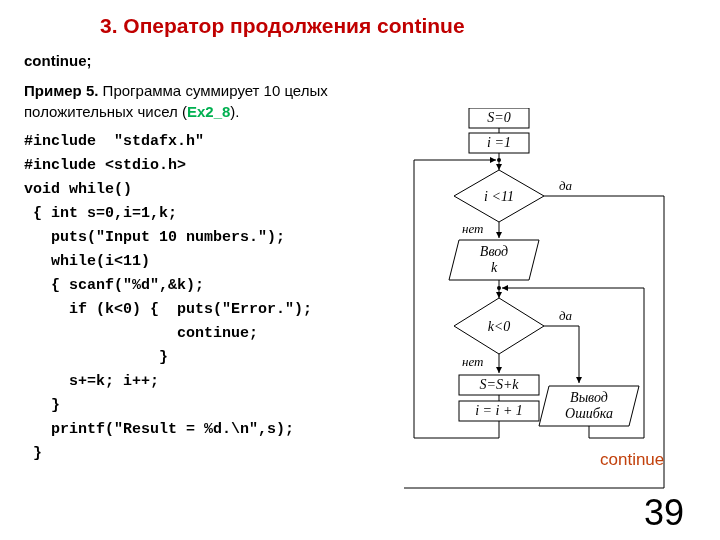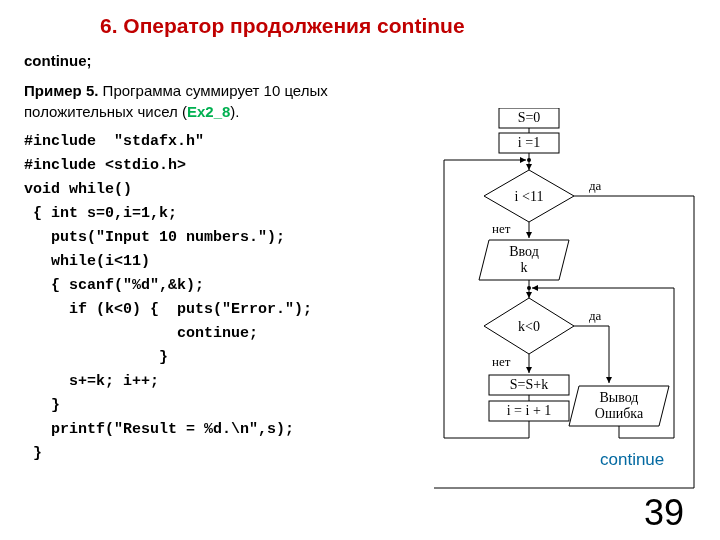--- a/index.html
+++ b/index.html
@@ -43,45 +43,46 @@
     left: 24px;
     font-family: "Courier New", monospace;
     font-size: 15px;
     font-weight: bold;
     line-height: 1.6;
     white-space: pre;
   }
   .flowchart {
     position: absolute;
     top: 108px;
-    left: 414px;
+    left: 384px;
     width: 300px;
     height: 400px;
+    font-style: italic;
   }
   .flowchart svg { width: 100%; height: 100%; }
   .continue-label {
     position: absolute;
     top: 450px;
     left: 600px;
     font-size: 17px;
-    color: #0369a1;
+    color: #c2410c;
   }
   .page-number {
     position: absolute;
     bottom: 6px;
     right: 36px;
     font-size: 36px;
     font-family: Arial, sans-serif;
     text-align: right;
   }
 </style>
 </head>
 <body>
 
-<div class="title">6. Оператор продолжения continue</div>
+<div class="title">3. Оператор продолжения continue</div>
 
 <div class="syntax">continue;</div>
 
 <div class="example-label">
   <span class="bold">Пример 5.</span><span> Программа суммирует 10 целых положительных чисел (</span><span class="green">Ex2_8</span><span>).</span>
 </div>
 
 <div class="code"><span>#include  "stdafx.h"</span>
 <span>#include &lt;stdio.h&gt;</span>
 <span>void while()</span>

